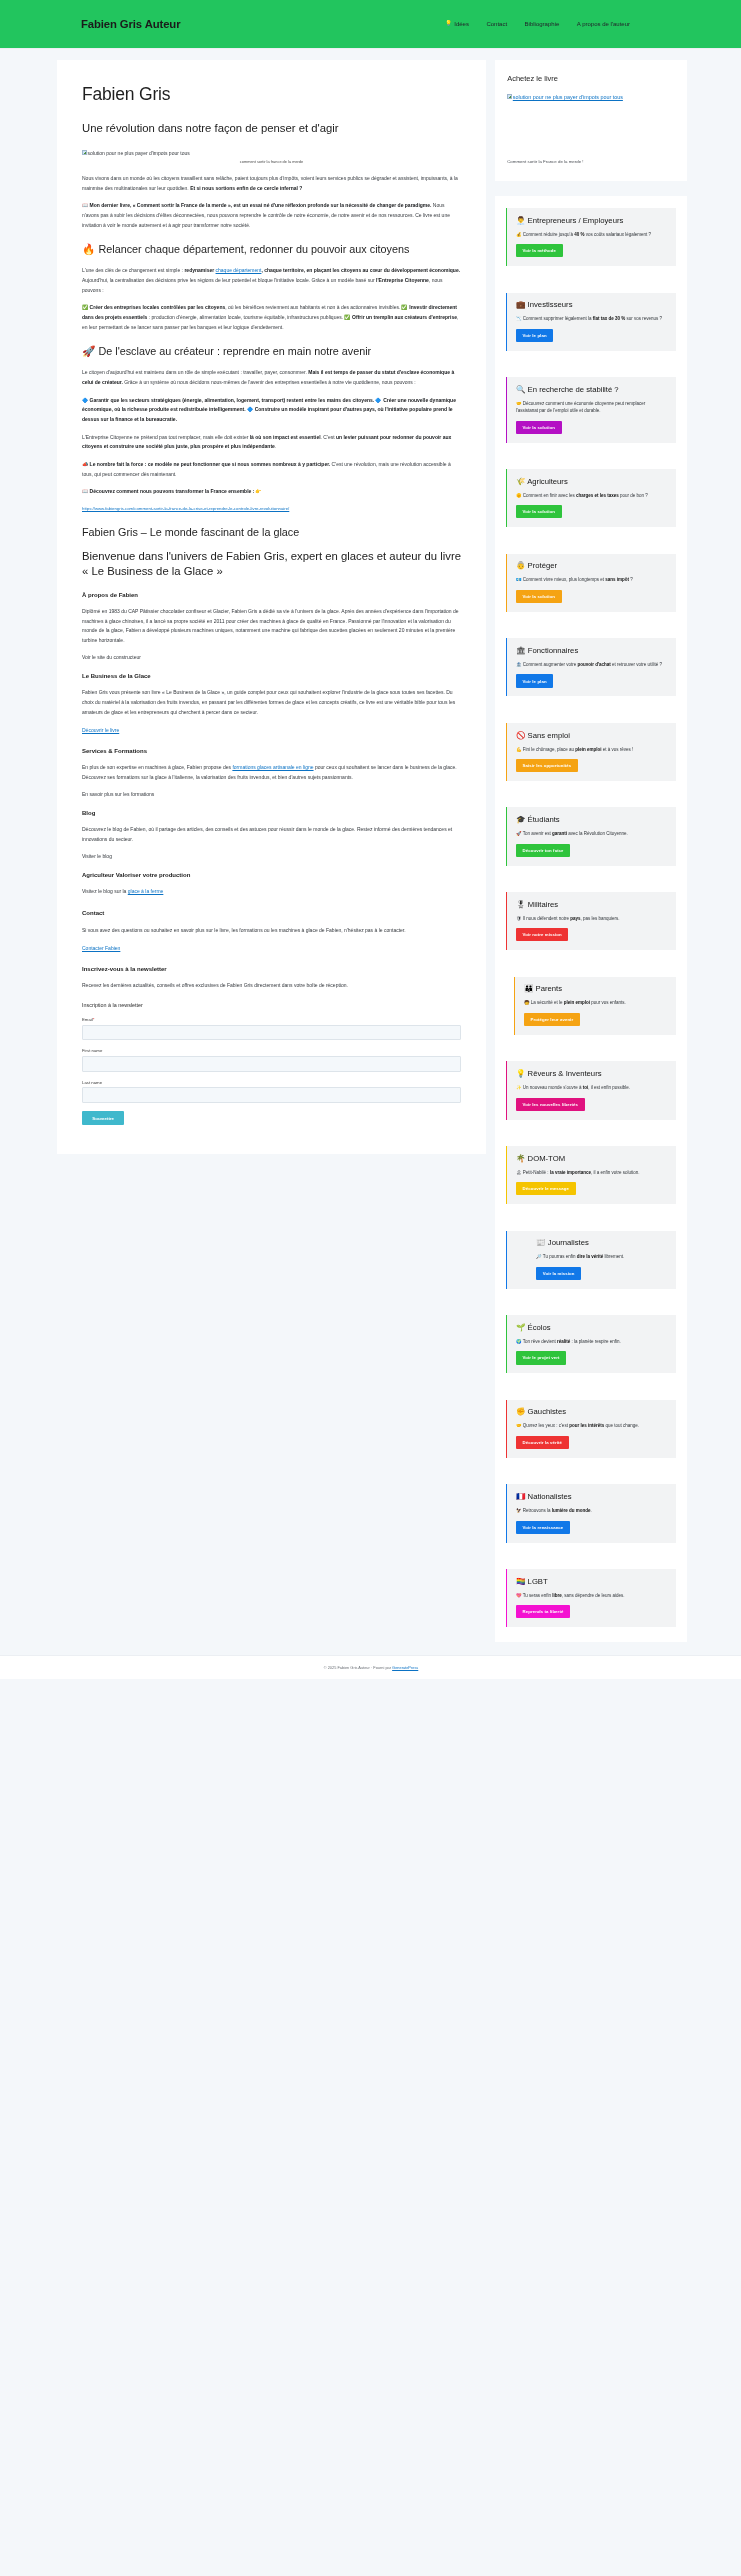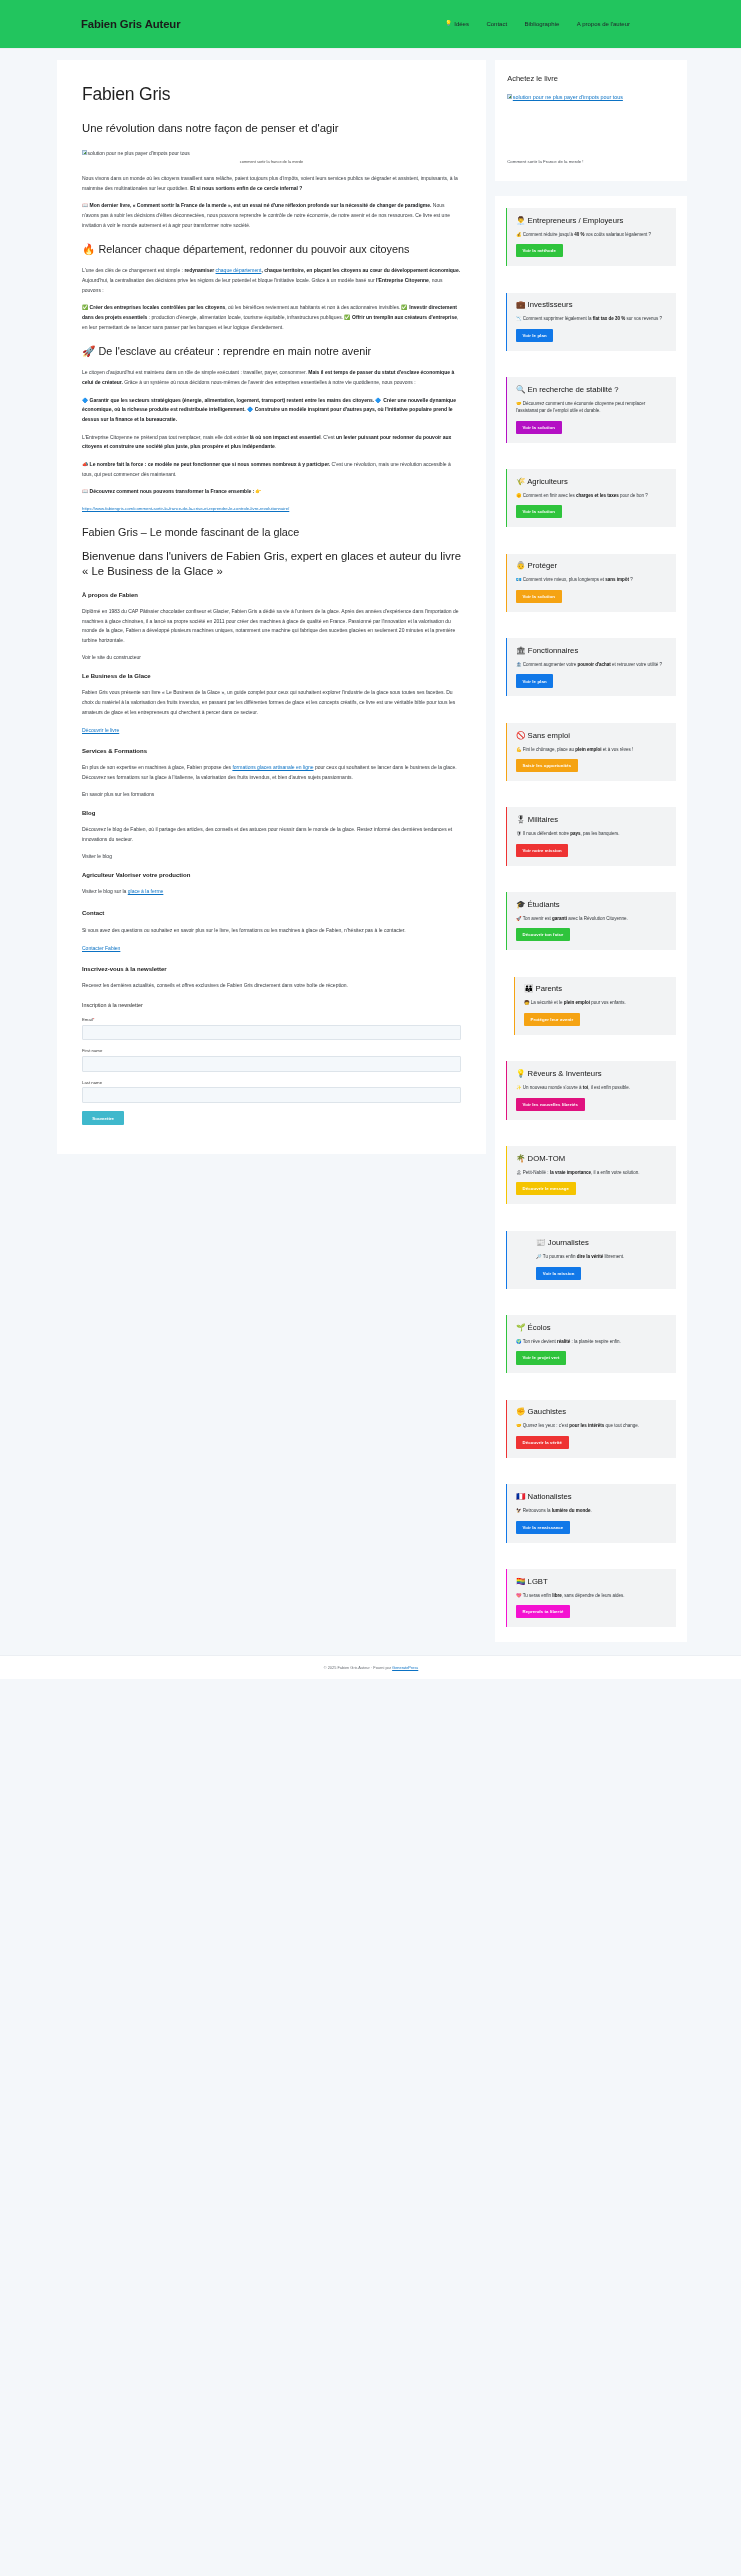--- a/index.html
+++ b/index.html
@@ -373,24 +373,24 @@
         <div class="cta-widget">
           <div class="cta-card" style="border-left-color: rgb(245, 163, 19);"><div class="cta-title"><span>👵</span> <span>Protéger</span></div><div class="cta-desc"><span>💶</span><span> Comment vivre mieux, plus longtemps et </span><b>sans impôt</b><span> ?</span></div><a class="cta-btn" href="#" style="background: rgb(245, 163, 19);">Voir la solution</a></div>
         </div>
         <div class="cta-widget">
           <div class="cta-card" style="border-left-color: rgb(17, 120, 232);"><div class="cta-title"><span>🏛</span> <span>Fonctionnaires</span></div><div class="cta-desc"><span>🏦</span><span> Comment augmenter votre </span><b>pouvoir d'achat</b><span> et retrouver votre utilité ?</span></div><a class="cta-btn" href="#" style="background: rgb(17, 120, 232);">Voir le plan</a></div>
         </div>
         <div class="cta-widget">
           <div class="cta-card" style="border-left-color: rgb(245, 163, 19);"><div class="cta-title"><span>🚫</span> <span>Sans emploi</span></div><div class="cta-desc"><span>💪</span><span> Fini le chômage, place au </span><b>plein emploi</b><span> et à vos rêves !</span></div><a class="cta-btn" href="#" style="background: rgb(245, 163, 19);">Saisir les opportunités</a></div>
         </div>
         <div class="cta-widget">
+          <div class="cta-card" style="border-left-color: rgb(47, 196, 60);"><div class="cta-title"><span>🎓</span> <span>Étudiants</span></div><div class="cta-desc"><span>🚀</span><span> Ton avenir est </span><b>garanti</b><span> avec la Révolution Citoyenne.</span></div><a class="cta-btn" href="#" style="background: rgb(47, 196, 60);">Découvrir ton futur</a></div>
+        </div>
+        <div class="cta-widget">
           <div class="cta-card" style="border-left-color: rgb(238, 51, 51);"><div class="cta-title"><span>🎖</span> <span>Militaires</span></div><div class="cta-desc"><span>🛡</span><span> Il nous défendent notre </span><b>pays</b><span>, pas les banquiers.</span></div><a class="cta-btn" href="#" style="background: rgb(238, 51, 51);">Voir notre mission</a></div>
-        </div>
-        <div class="cta-widget">
-          <div class="cta-card" style="border-left-color: rgb(47, 196, 60);"><div class="cta-title"><span>🎓</span> <span>Étudiants</span></div><div class="cta-desc"><span>🚀</span><span> Ton avenir est </span><b>garanti</b><span> avec la Révolution Citoyenne.</span></div><a class="cta-btn" href="#" style="background: rgb(47, 196, 60);">Découvrir ton futur</a></div>
         </div>
         <div class="cta-widget">
           <div class="cta-card" style="border-left-color: rgb(245, 163, 19); margin-left: 8px;"><div class="cta-title"><span>👪</span> <span>Parents</span></div><div class="cta-desc"><span>🧒</span><span> La sécurité et le </span><b>plein emploi</b><span> pour vos enfants.</span></div><a class="cta-btn" href="#" style="background: rgb(245, 163, 19);">Protéger leur avenir</a></div>
         </div>
         <div class="cta-widget">
           <div class="cta-card" style="border-left-color: rgb(224, 18, 127);"><div class="cta-title"><span>💡</span> <span>Rêveurs &amp; Inventeurs</span></div><div class="cta-desc"><span>✨</span><span> Un nouveau monde s'ouvre à </span><b>toi</b><span>, il est enfin possible.</span></div><a class="cta-btn" href="#" style="background: rgb(224, 18, 127);">Voir les nouvelles libertés</a></div>
         </div>
         <div class="cta-widget">
           <div class="cta-card" style="border-left-color: rgb(245, 196, 0);"><div class="cta-title"><span>🌴</span> <span>DOM-TOM</span></div><div class="cta-desc"><span>🏝</span><span> Petit-Nabilé : </span><b>la vraie importance</b><span>, il a enfin votre solution.</span></div><a class="cta-btn" href="#" style="background: rgb(245, 196, 0);">Découvrir le message</a></div>
         </div>

